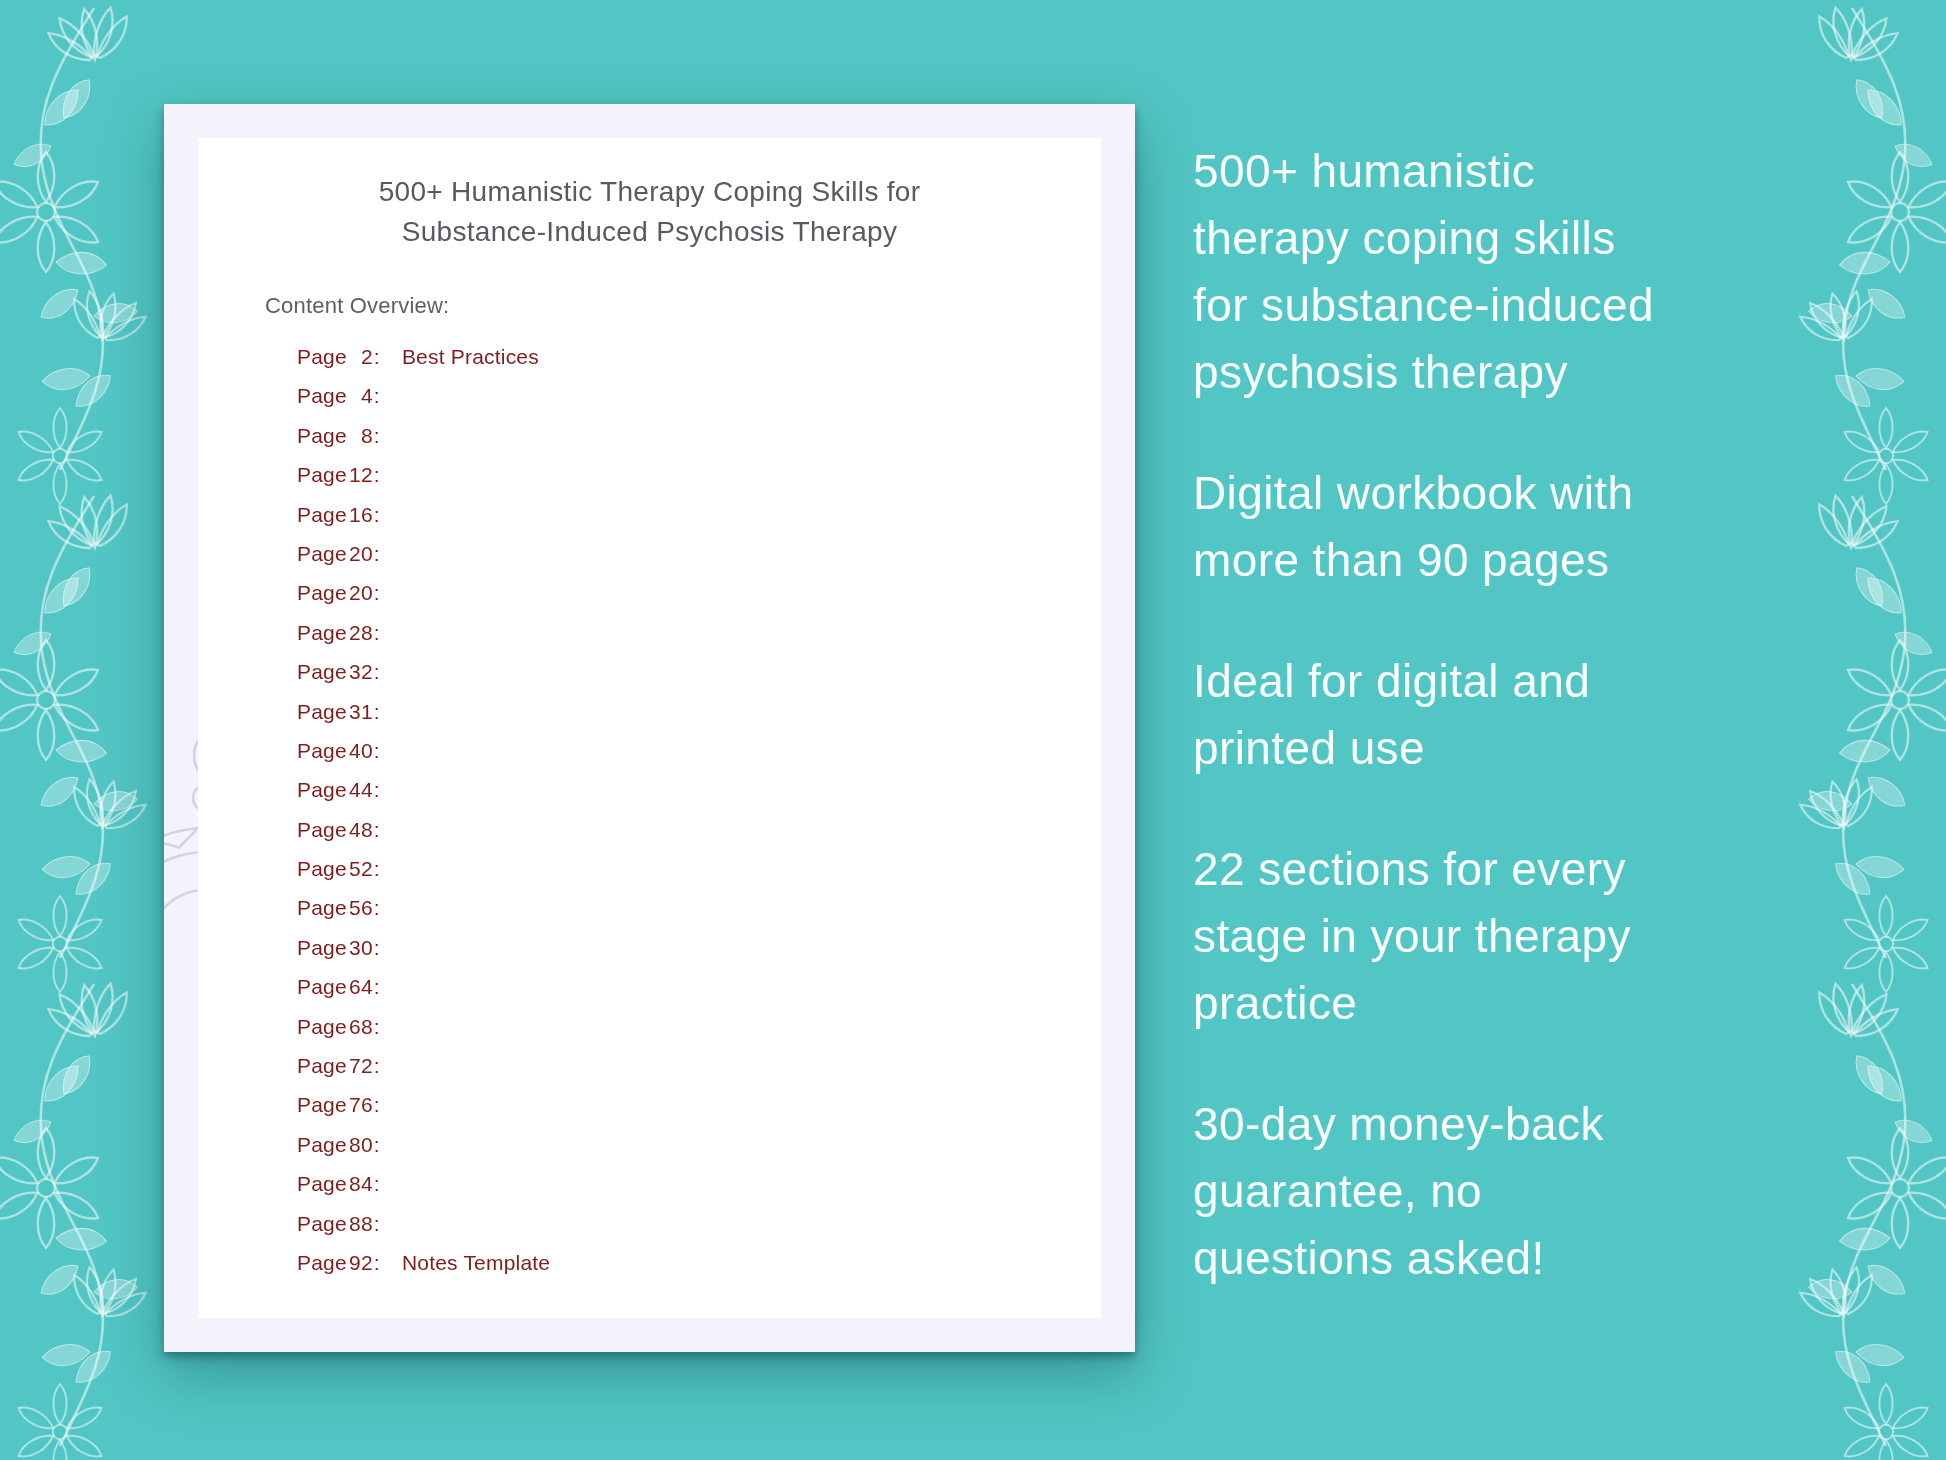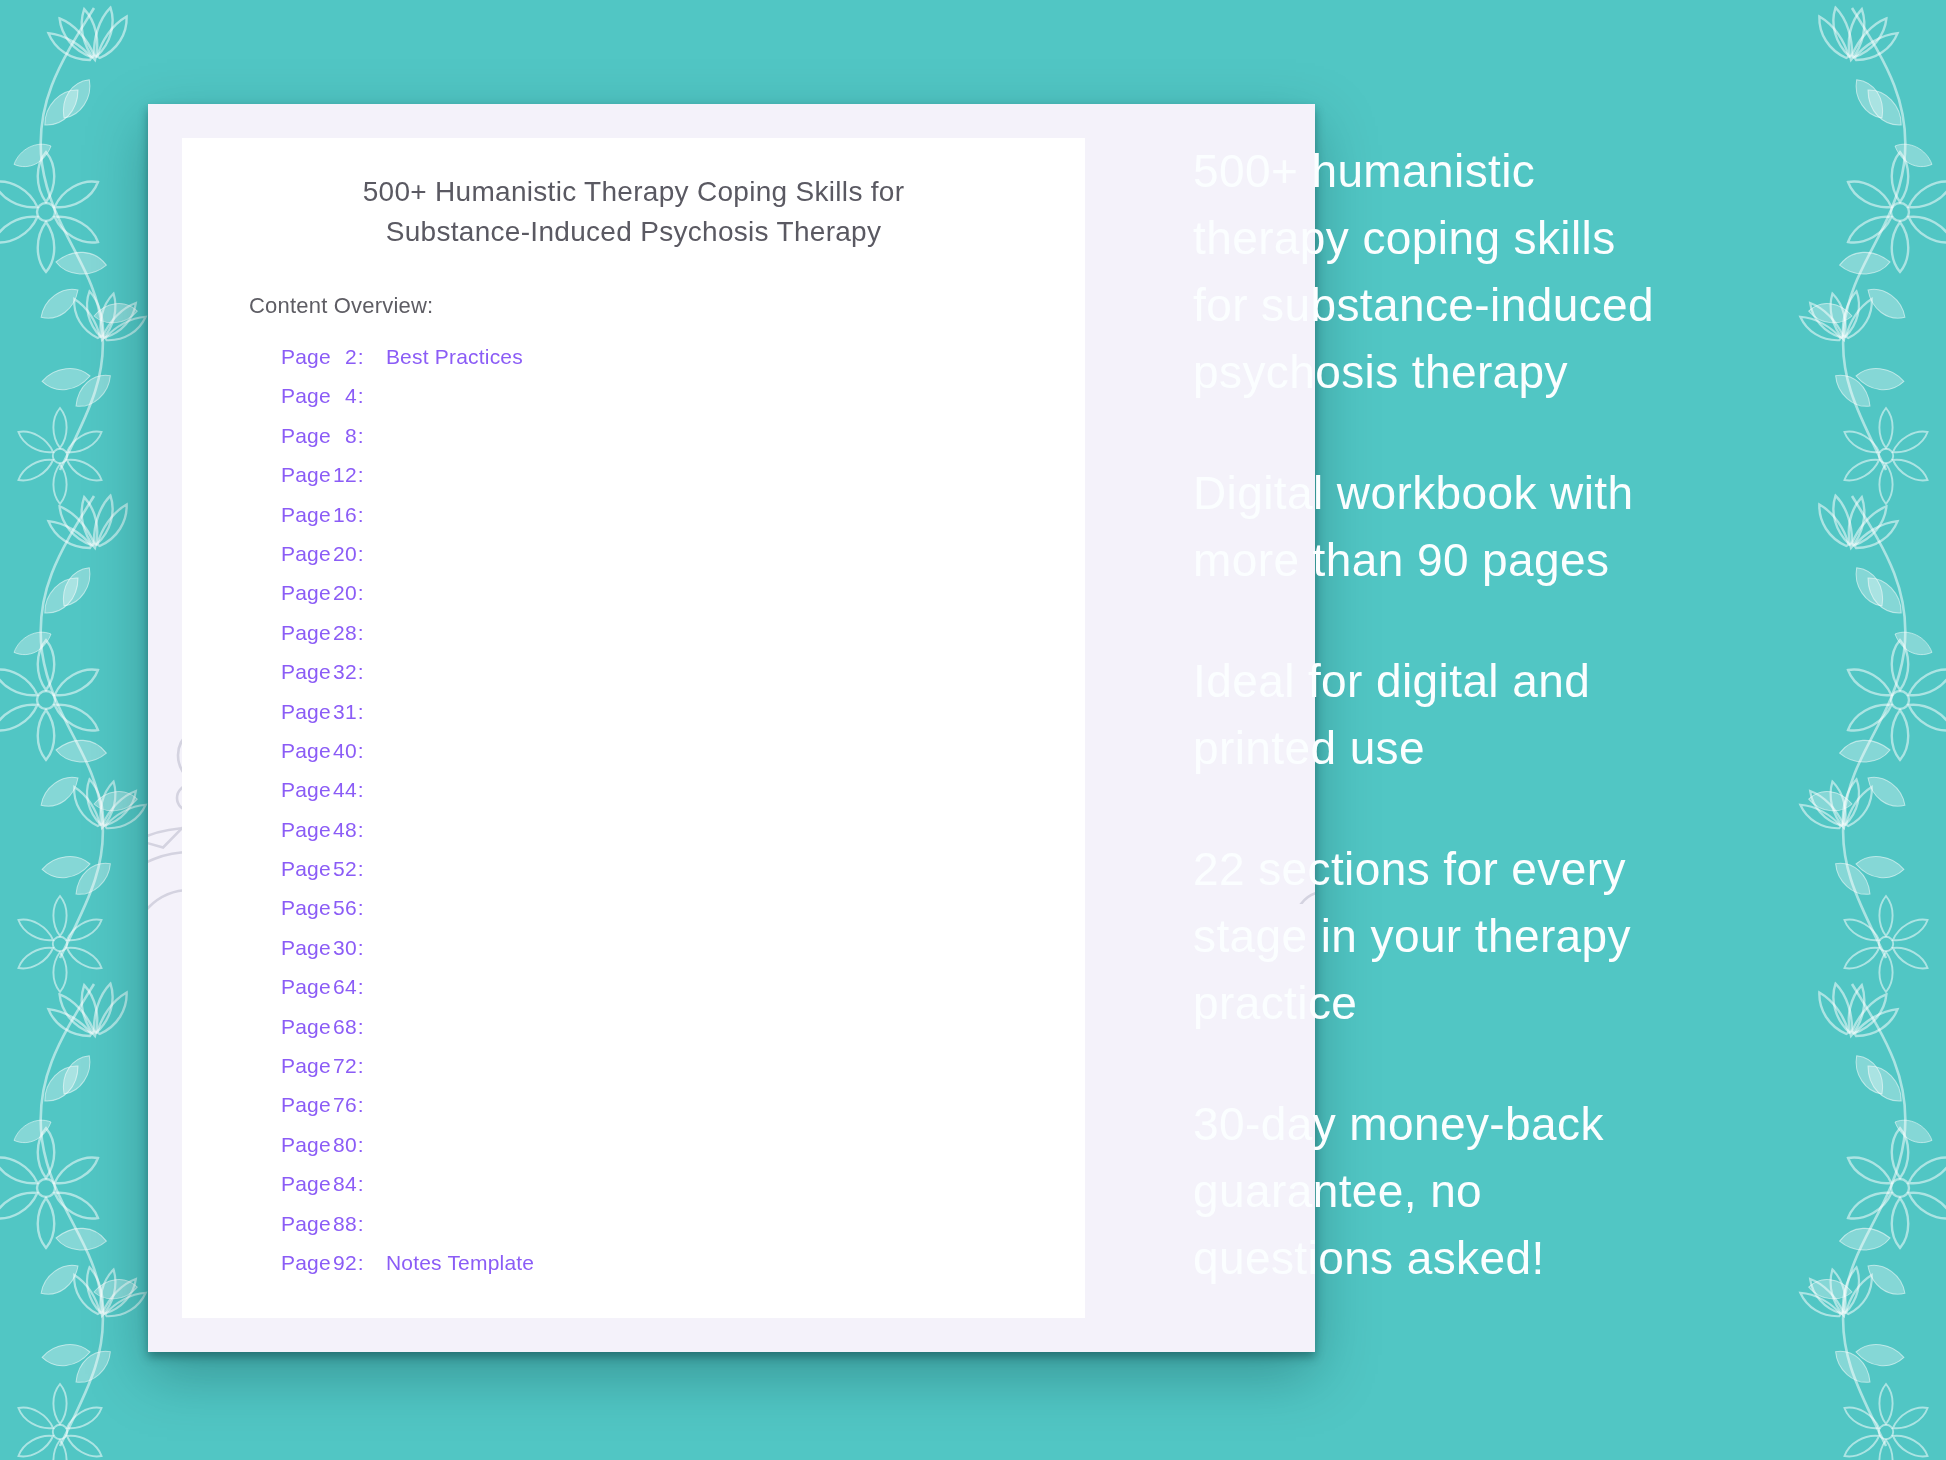--- a/index.html
+++ b/index.html
@@ -7,41 +7,41 @@
     position:relative;width:1946px;height:1460px;overflow:hidden;
     background:#51c6c4;
     font-family:"Liberation Sans", sans-serif;
   }
   
   .floral{position:absolute;top:0;width:160px;height:1460px;pointer-events:none;}
   .floral.left{left:-6px;}
   .floral.right{right:-6px;transform:scaleX(-1);}
   
   .page-card{
-    position:absolute;left:148px;top:104px;width:1167px;height:1248px;
+    position:absolute;left:164px;top:104px;width:971px;height:1248px;
     background:#f4f2fa;
     box-shadow:0 5px 9px rgba(10,64,66,.48), 0 22px 55px rgba(10,64,66,.36);
     overflow:hidden;
   }
   .mandala{position:absolute;pointer-events:none;}
   .page-inner{
     position:absolute;left:34px;top:34px;width:903px;height:1180px;
     background:#ffffff;
   }
   .doc-title{
     margin-top:34px;text-align:center;
     font-size:28px;line-height:40px;color:#5a5962;letter-spacing:.3px;
   }
   .overview{
     position:absolute;left:67px;top:151px;
     font-size:22px;line-height:34px;color:#5e5d64;letter-spacing:.2px;
   }
   .toc{position:absolute;left:99px;top:199px;}
   .toc-row{
-    height:39.4px;line-height:39.4px;font-size:21px;color:#8b5cf6;
+    height:39.4px;line-height:39.4px;font-size:21px;color:#7f1d1d;
     display:flex;letter-spacing:.2px;
   }
   .toc-row .num{display:inline-block;width:26px;text-align:right;}
   .toc-row .colon{margin-left:1px;}
   .toc-row .lbl{margin-left:22px;}
   
   .marketing{
     position:absolute;left:1193px;top:138px;width:640px;
     color:#fbfeff;font-size:46px;line-height:67px;letter-spacing:.4px;
   }

